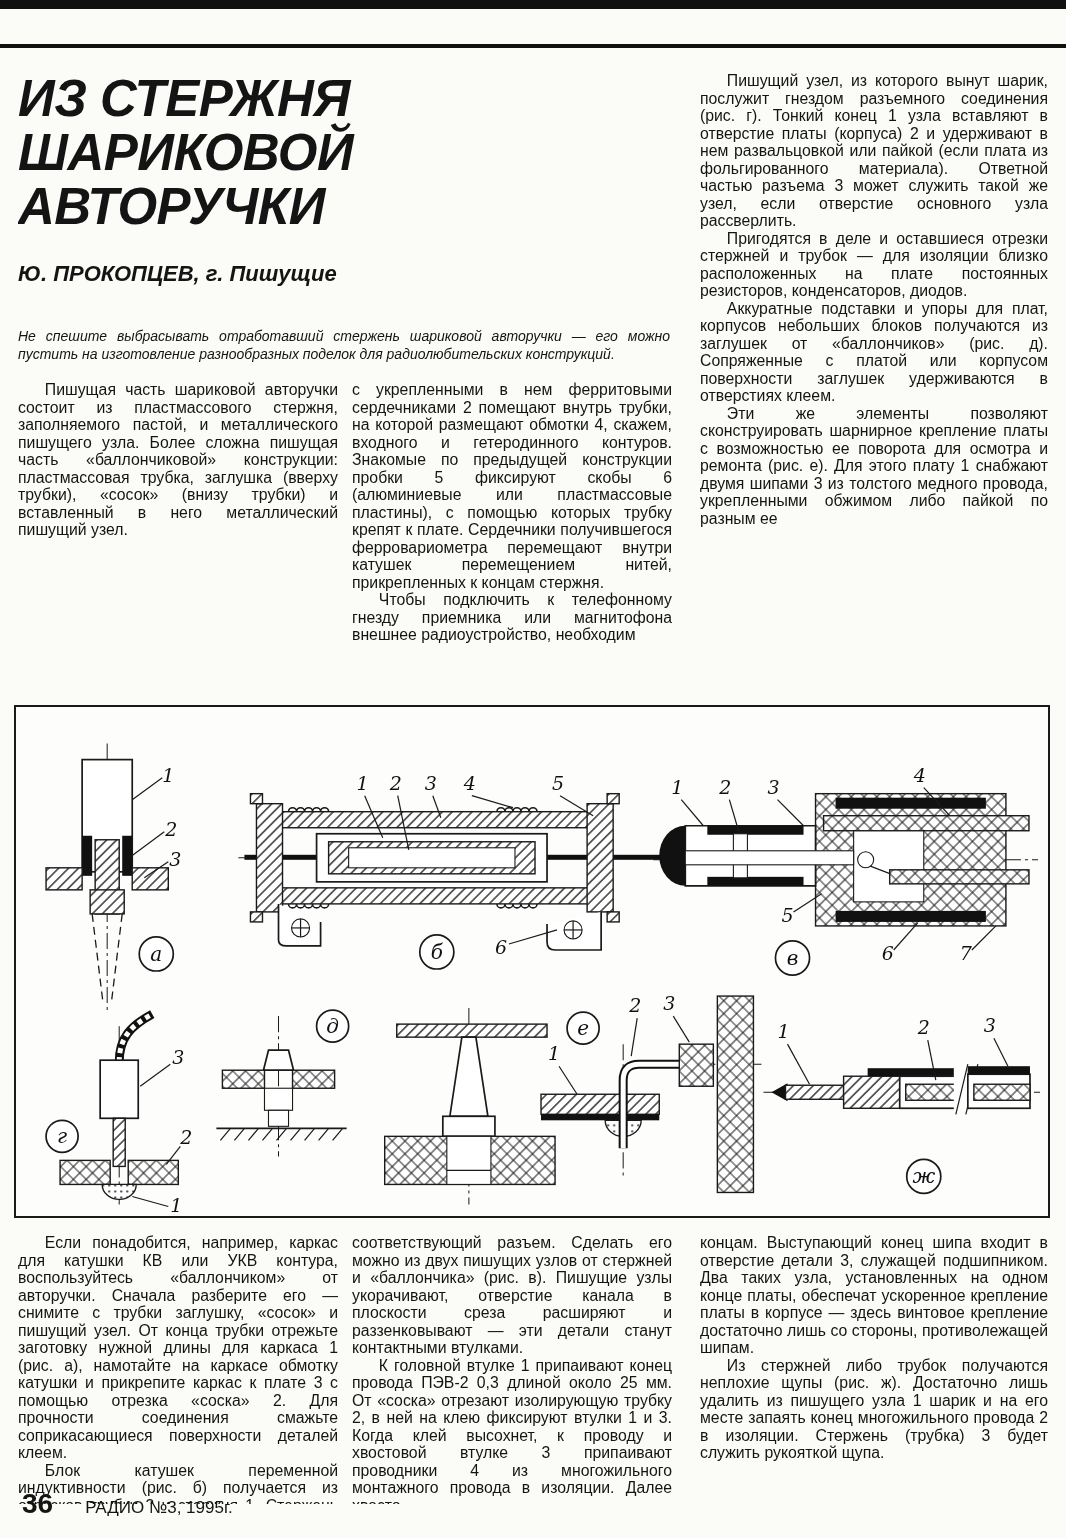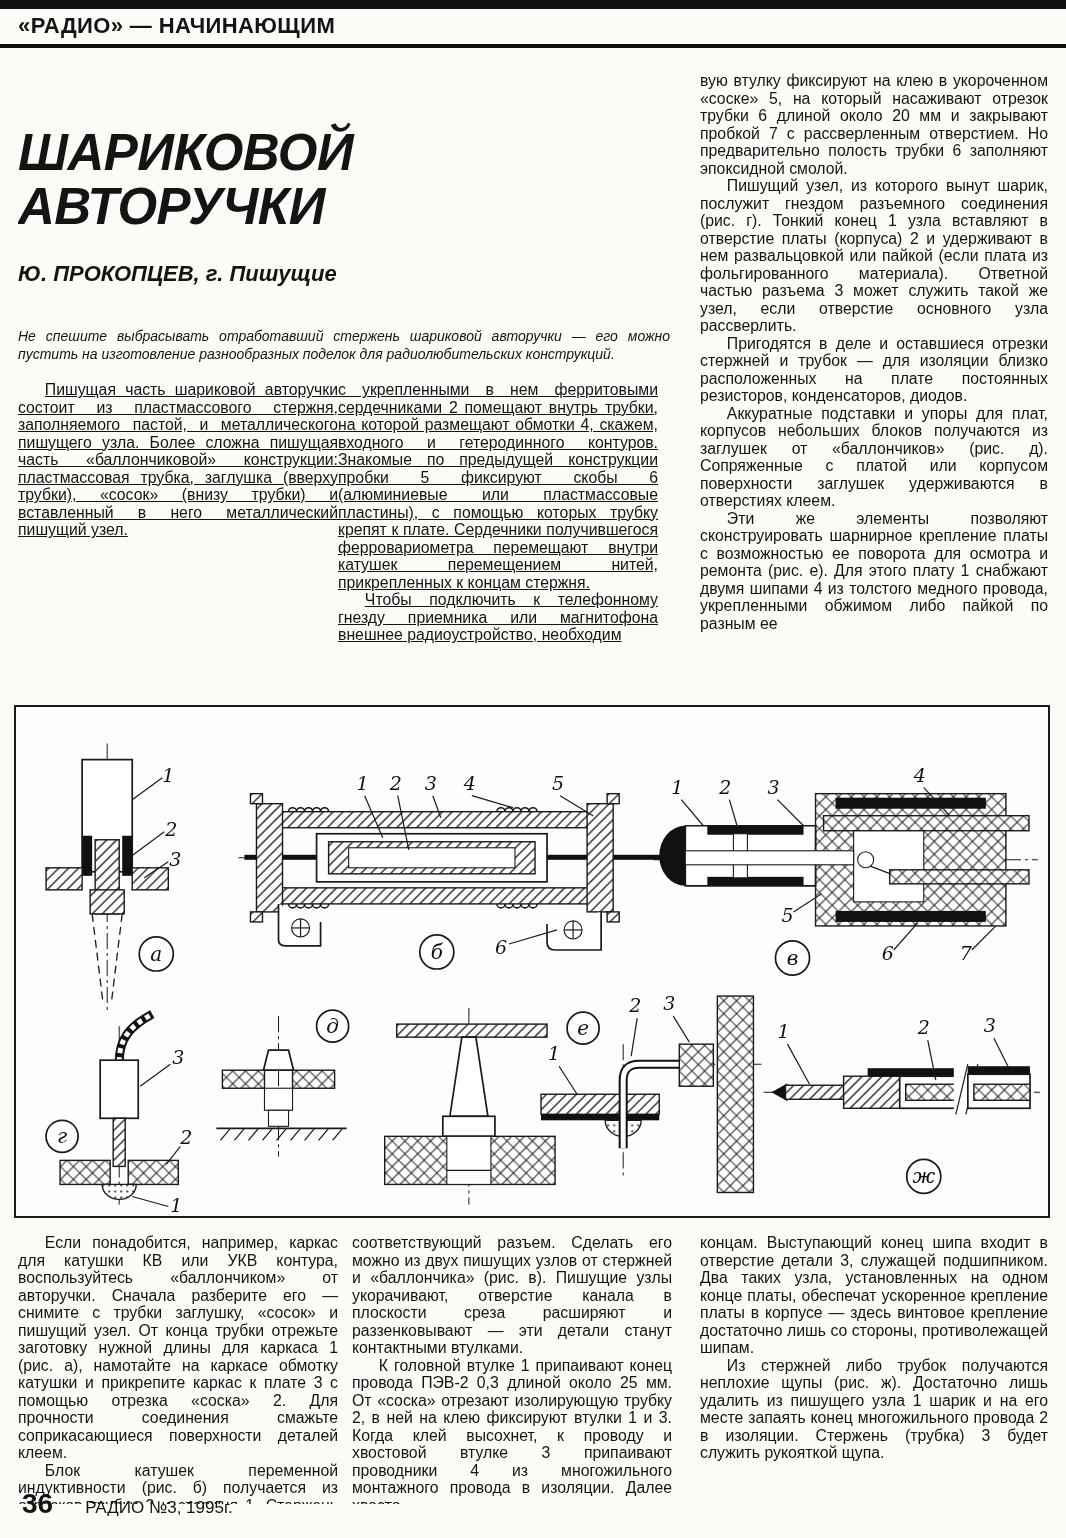--- a/index.html
+++ b/index.html
@@ -12,21 +12,21 @@
   .rubric {position:absolute; top:13px; left:18px; font-size:22px; font-weight:bold; letter-spacing:.4px;}
   .rule {position:absolute; top:44px; left:0; width:100%; height:4px; background:#101010;}
 
   .top-grid {position:absolute; top:58px; left:18px; width:1030px; height:646px; overflow:hidden;}
   .left-zone {position:absolute; top:0; left:0; width:654px;}
   .right-col {position:absolute; top:14px; right:0; width:348px;}
 
   .title {margin:14px 0 0 0; font-size:51px; line-height:1.06; font-weight:bold; font-style:italic; letter-spacing:-.5px;}
   .author {margin-top:27px; font-size:22px; font-weight:bold; font-style:italic;}
   .lead {margin-top:40px; width:652px; font-size:14px; font-style:italic; line-height:1.29; text-align:justify;}
-  .two-cols {margin-top:18px; display:flex; text-decoration:underline;}
+  .two-cols {margin-top:18px; display:flex; gap:14px;}
   .col {width:320px;}
 
   .bodytext {font-size:15.8px; line-height:17.5px; text-align:justify;}
   .bodytext p {margin:0; text-indent:1.7em;}
   .bodytext p.cont {text-indent:0;}
 
   .figurebox {
     position:absolute; top:705px; left:14px; width:1036px; height:513px;
     border:2px solid #1a1a1a; box-sizing:border-box; background:#fdfdfb;
   }
@@ -53,46 +53,44 @@
   .num {font:italic 19px "DejaVu Serif", serif; fill:#111; text-anchor:middle;}
   .lbl {font:italic 20px "DejaVu Serif", serif; fill:#111; text-anchor:middle;}
   .coil {stroke:#1a1a1a; stroke-width:1.6; fill:none;}
 </style>
 </head>
 <body>
 
 <div class="page">
 
   <div class="topbar"></div>
-  <div class="rubric">«РАДИО» — НАЧИНАЮЩИМ</div>
   <div class="rule"></div>
 
   <div class="top-grid">
     <div class="left-zone">
-      <h1 class="title"><br>
+      <h1 class="title"><span>ИЗ СТЕРЖНЯ</span><br>
         <span>ШАРИКОВОЙ</span><br>
         <span>АВТОРУЧКИ</span></h1>
       <div class="author">Ю. ПРОКОПЦЕВ, г. Пишущие</div>
       <p class="lead">Не спешите выбрасывать отработавший стержень шариковой авторучки — его можно пустить на изготовление разнообразных поделок для радиолюбительских конструкций.</p>
       <div class="two-cols bodytext">
         <div class="col">
           <p>Пишущая часть шариковой авторучки состоит из пластмассового стержня, заполняемого пастой, и металлического пишущего узла. Более сложна пишущая часть «баллончиковой» конструкции: пластмассовая трубка, заглушка (вверху трубки), «сосок» (внизу трубки) и вставленный в него металлический пишущий узел.</p>
         </div>
         <div class="col">
           <p class="cont">с укрепленными в нем ферритовыми сердечниками 2 помещают внутрь трубки, на которой размещают обмотки 4, скажем, входного и гетеродинного контуров. Знакомые по предыдущей конструкции пробки 5 фиксируют скобы 6 (алюминиевые или пластмассовые пластины), с помощью которых трубку крепят к плате. Сердечники получившегося ферровариометра перемещают внутри катушек перемещением нитей, прикрепленных к концам стержня.</p>
           <p>Чтобы подключить к телефонному гнезду приемника или магнитофона внешнее радиоустройство, необходим</p>
         </div>
       </div>
     </div>
     <div class="right-col bodytext">
-      <p class="cont">вую втулку фиксируют на клею в укороченном «соске» 5, на который насаживают отрезок трубки 6 длиной около 20 мм и закрывают пробкой 7 с рассверленным отверстием. Но предварительно полость трубки 6 заполняют эпоксидной смолой.</p>
       <p>Пишущий узел, из которого вынут шарик, послужит гнездом разъемного соединения (рис. г). Тонкий конец 1 узла вставляют в отверстие платы (корпуса) 2 и удерживают в нем развальцовкой или пайкой (если плата из фольгированного материала). Ответной частью разъема 3 может служить такой же узел, если отверстие основного узла рассверлить.</p>
       <p>Пригодятся в деле и оставшиеся отрезки стержней и трубок — для изоляции близко расположенных на плате постоянных резисторов, конденсаторов, диодов.</p>
       <p>Аккуратные подставки и упоры для плат, корпусов небольших блоков получаются из заглушек от «баллончиков» (рис. д). Сопряженные с платой или корпусом поверхности заглушек удерживаются в отверстиях клеем.</p>
-      <p>Эти же элементы позволяют сконструировать шарнирное крепление платы с возможностью ее поворота для осмотра и ремонта (рис. е). Для этого плату 1 снабжают двумя шипами 4 из толстого медного провода, укрепленными обжимом либо пайкой по разным ее</p>
+      <p>Эти же элементы позволяют сконструировать шарнирное крепление платы с возможностью ее поворота для осмотра и ремонта (рис. е). Для этого плату 1 снабжают двумя шипами 3 из толстого медного провода, укрепленными обжимом либо пайкой по разным ее</p>
     </div>
   </div>
 
   <div class="figurebox">
     <svg viewBox="0 0 1030 507">
       <defs>
         <pattern id="pd" width="7" height="7" patternUnits="userSpaceOnUse" patternTransform="rotate(45)">
           <rect width="7" height="7" fill="#fff"></rect>
           <line x1="3.5" y1="0" x2="3.5" y2="7" stroke="#1a1a1a" stroke-width="1.3"></line>
         </pattern>

